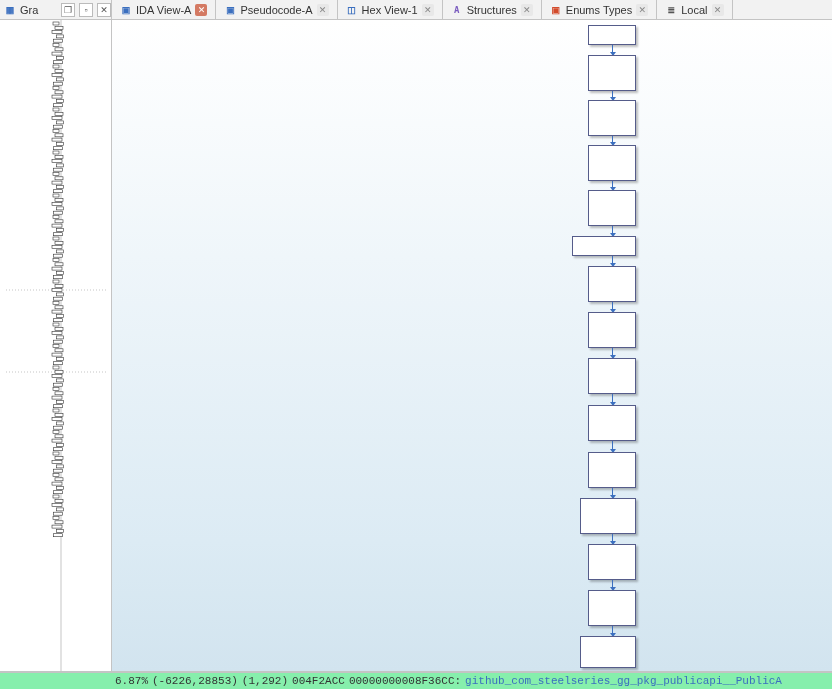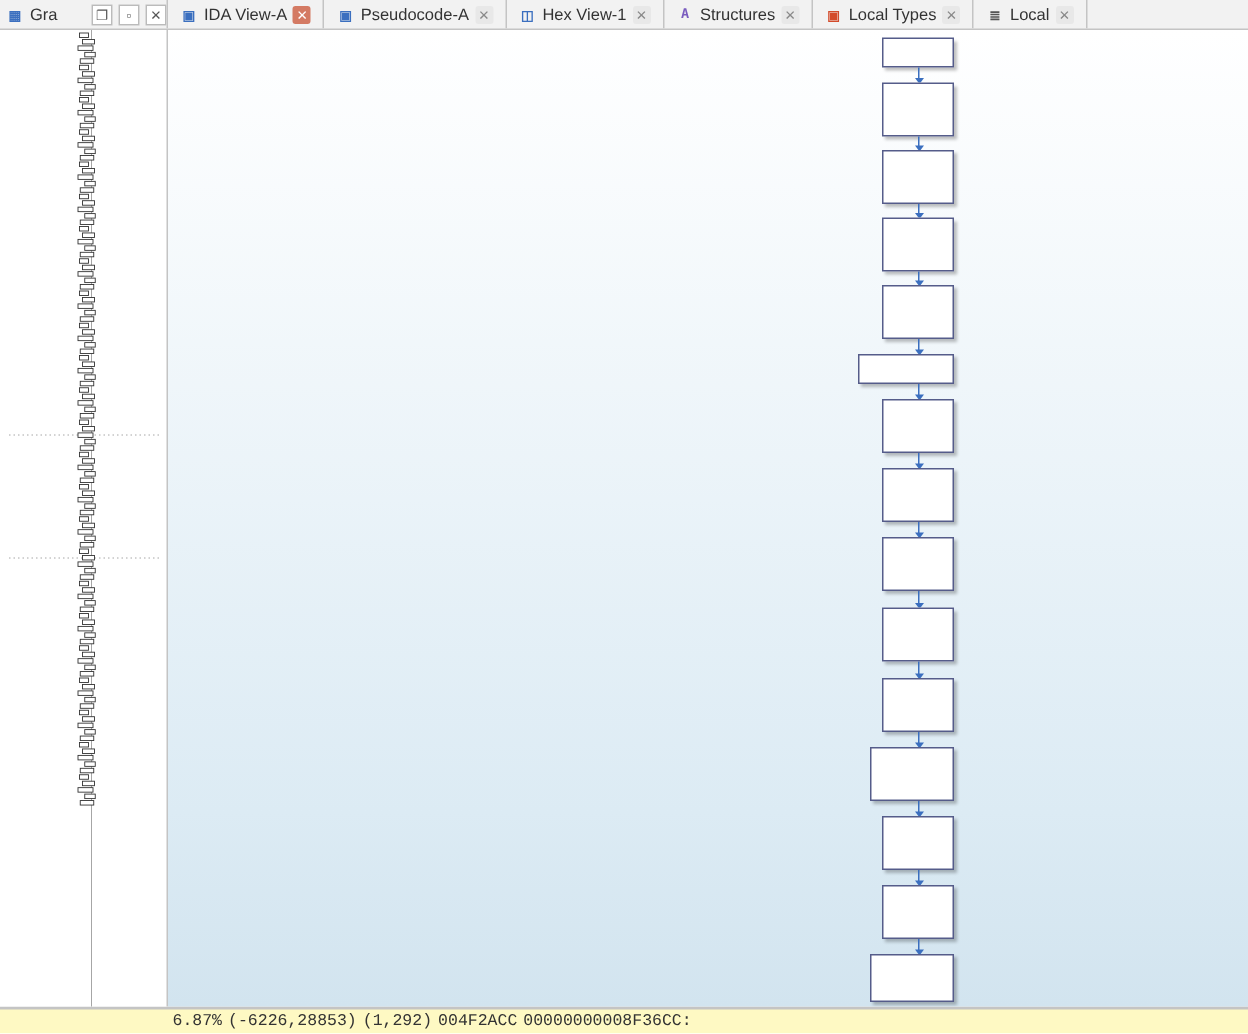--- a/index.html
+++ b/index.html
@@ -119,21 +119,21 @@
     bottom:-3px; left:-3px;
     border-left:3px solid transparent;
     border-right:3px solid transparent;
     border-top:4px solid #3b6fbf;
   }
 
   
   .status {
     height: 17px;
     border-top: 1px solid #c4c4c4;
-    background: #fef9c3;
+    background: #86efac;
     font-family: Consolas, "Courier New", monospace;
     font-size: 11px;
     color: #333;
     display: flex;
     align-items: center;
     padding-left: 113px;
     white-space: nowrap;
     overflow: hidden;
   }
   .status .seg { padding: 0 2px; }
@@ -167,21 +167,21 @@
     <span>Hex View-1</span>
     <span class="close-x">✕</span>
   </div>
   <div class="tab">
     <span class="icon icon-struct">A</span>
     <span>Structures</span>
     <span class="close-x">✕</span>
   </div>
   <div class="tab">
     <span class="icon icon-local">▣</span>
-    <span>Local Types</span>
+    <span>Enums Types</span>
     <span class="close-x">✕</span>
   </div>
   <div class="tab">
     <span class="icon icon-enum">≣</span>
     <span>Local</span>
     <span class="close-x">✕</span>
   </div>
 </div>
 
 <div class="main">
@@ -347,13 +347,14 @@
       <div class="node" style="top: 616px; left: 468px; width: 56px; height: 32px;"></div>
     </div>
 </div>
 
 <div class="status">
   <span class="seg">6.87%</span>
   <span class="seg">(-6226,28853)</span>
   <span class="seg">(1,292)</span>
   <span class="seg">004F2ACC</span>
   <span class="seg"><span>00000000008F36CC</span>:</span>
+  <span class="seg name">github_com_steelseries_gg_pkg_publicapi__PublicA</span>
 </div>
 
 </body></html>

